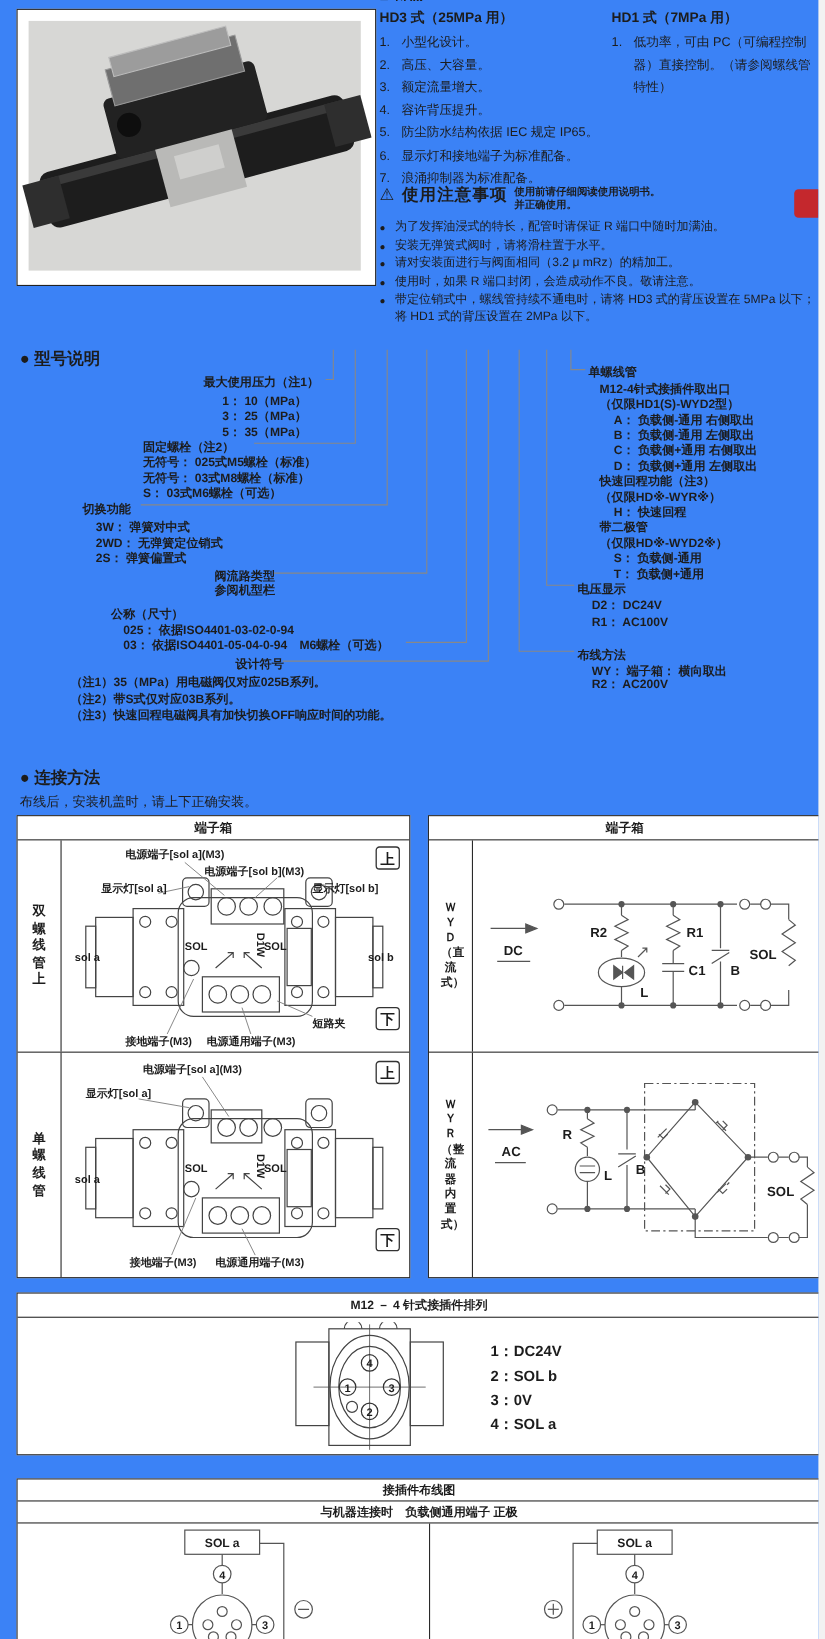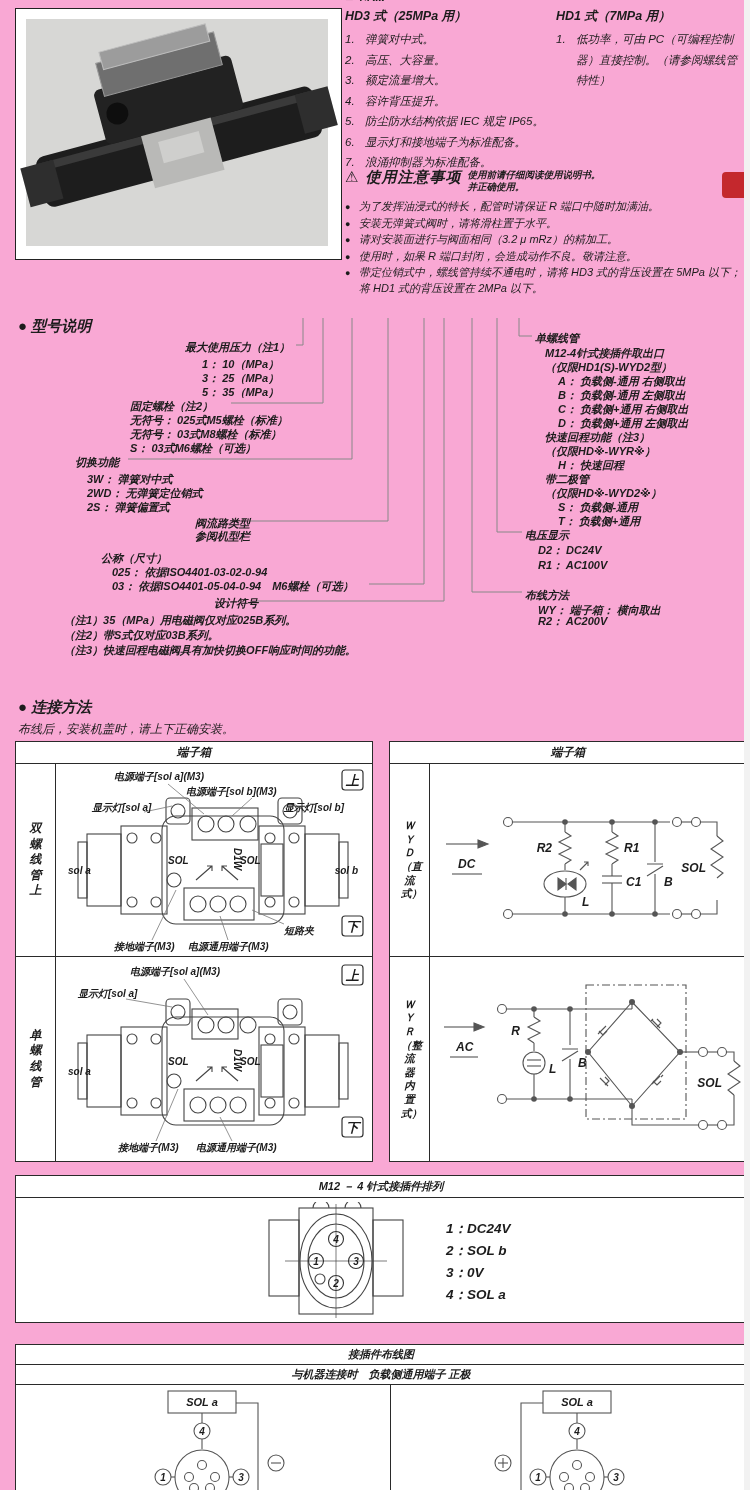--- a/index.html
+++ b/index.html
@@ -1,17 +1,17 @@
 <!DOCTYPE html>
 <html><head>
 <meta charset="utf-8">
 <style>
   html,body{margin:0;padding:0;background:#f2f2f2;}
-  .page{position:relative;width:744px;height:1490px;background:#f9a8d4;overflow:hidden;
-        font-family:"Liberation Sans","DejaVu Sans",sans-serif;color:#1c1c1c;font-style:italic;}
+  .page{position:relative;width:744px;height:1490px;background:#3b82f6;overflow:hidden;
+        font-family:"Liberation Sans","DejaVu Sans",sans-serif;color:#1c1c1c;}
   .abs{position:absolute;}
   .sec-title{font-size:15px;font-weight:700;}
   
   .feat-title{font-size:12.5px;font-weight:600;}
   .feat-item{display:flex;font-size:11.5px;line-height:20.5px;}
   .feat-item .num{width:20px;flex:0 0 20px;}
   
   .warn-head{display:flex;align-items:flex-start;gap:6px;}
   .warn-title{font-size:15px;font-weight:700;letter-spacing:1px;}
   .warn-note{font-size:9.5px;font-weight:700;line-height:12px;padding-top:1px;}
@@ -61,21 +61,21 @@
         <circle cx="110" cy="90" r="11" fill="#0e0e0e"></circle>
       </g>
     </svg>
   </div>
 
   <div class="abs" style="left:345px;top:8px;width:212px;">
     <div class="feat-title">HD3 式（25MPa 用）</div>
     <div style="margin-top:4px;">
       <div class="feat-item">
           <span class="num">1.</span>
-          <span>弹簧对中式。</span>
+          <span>小型化设计。</span>
         </div>
       <div class="feat-item">
           <span class="num">2.</span>
           <span>高压、大容量。</span>
         </div>
       <div class="feat-item">
           <span class="num">3.</span>
           <span>额定流量增大。</span>
         </div>
       <div class="feat-item">

